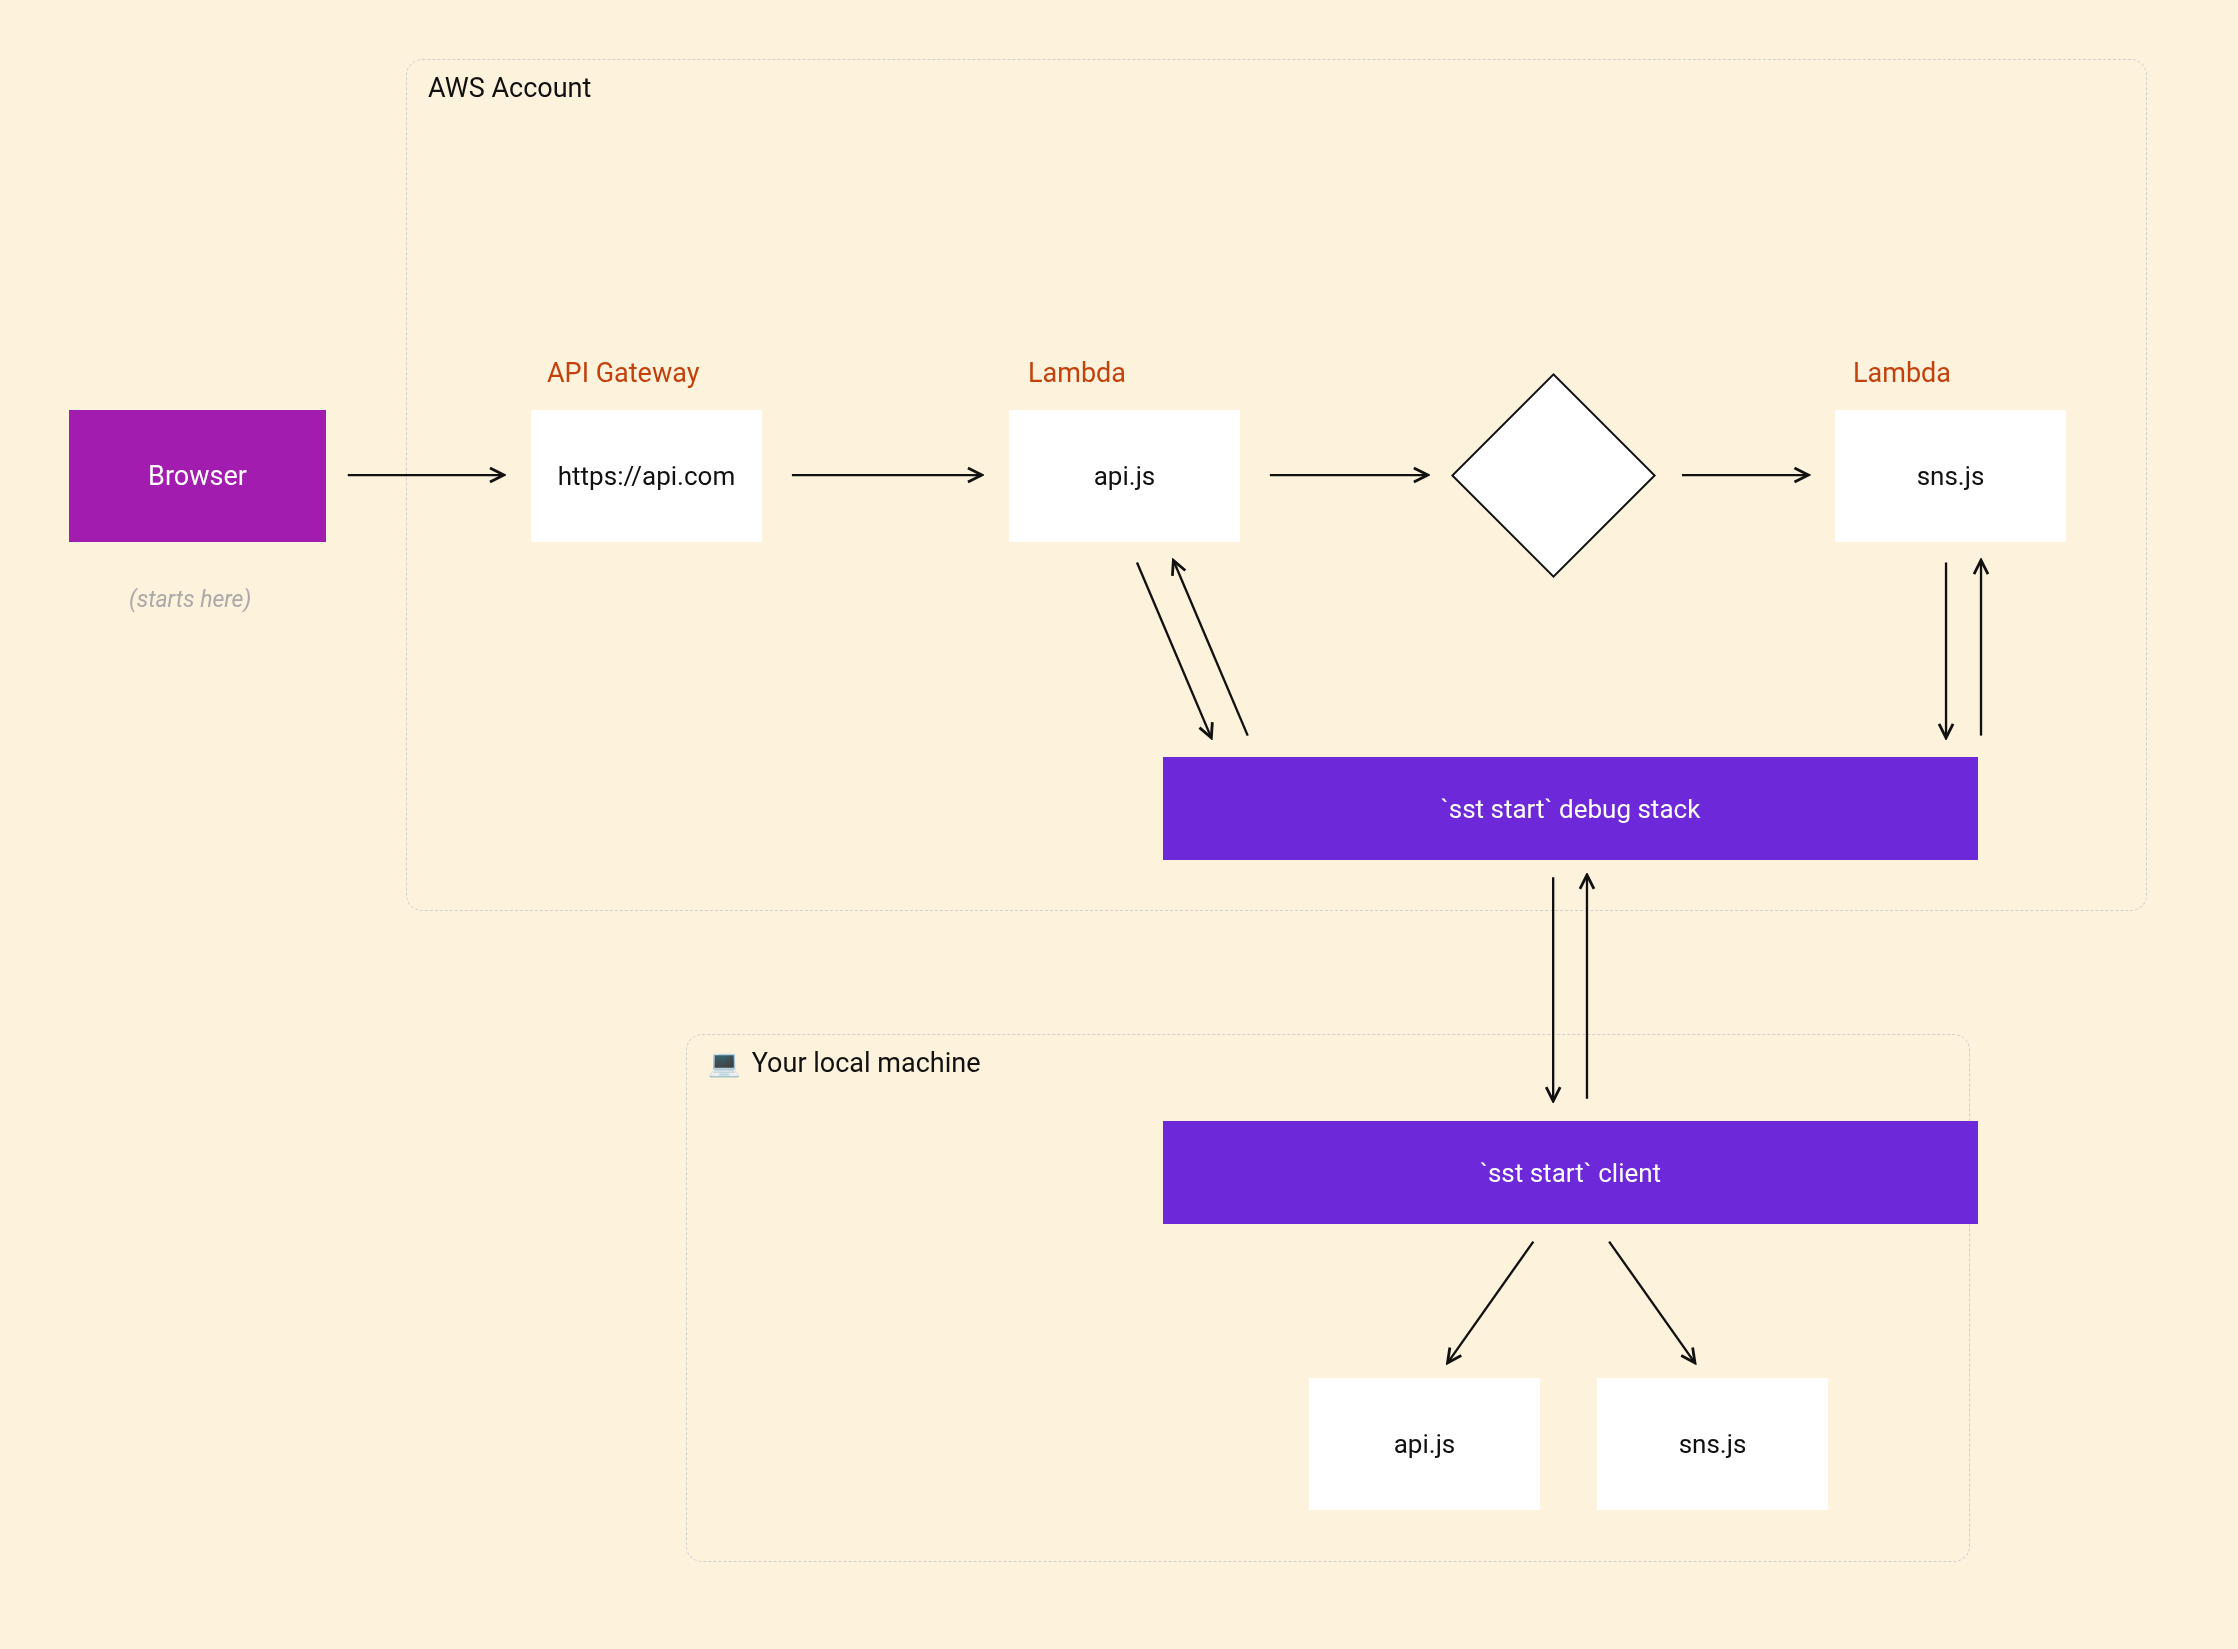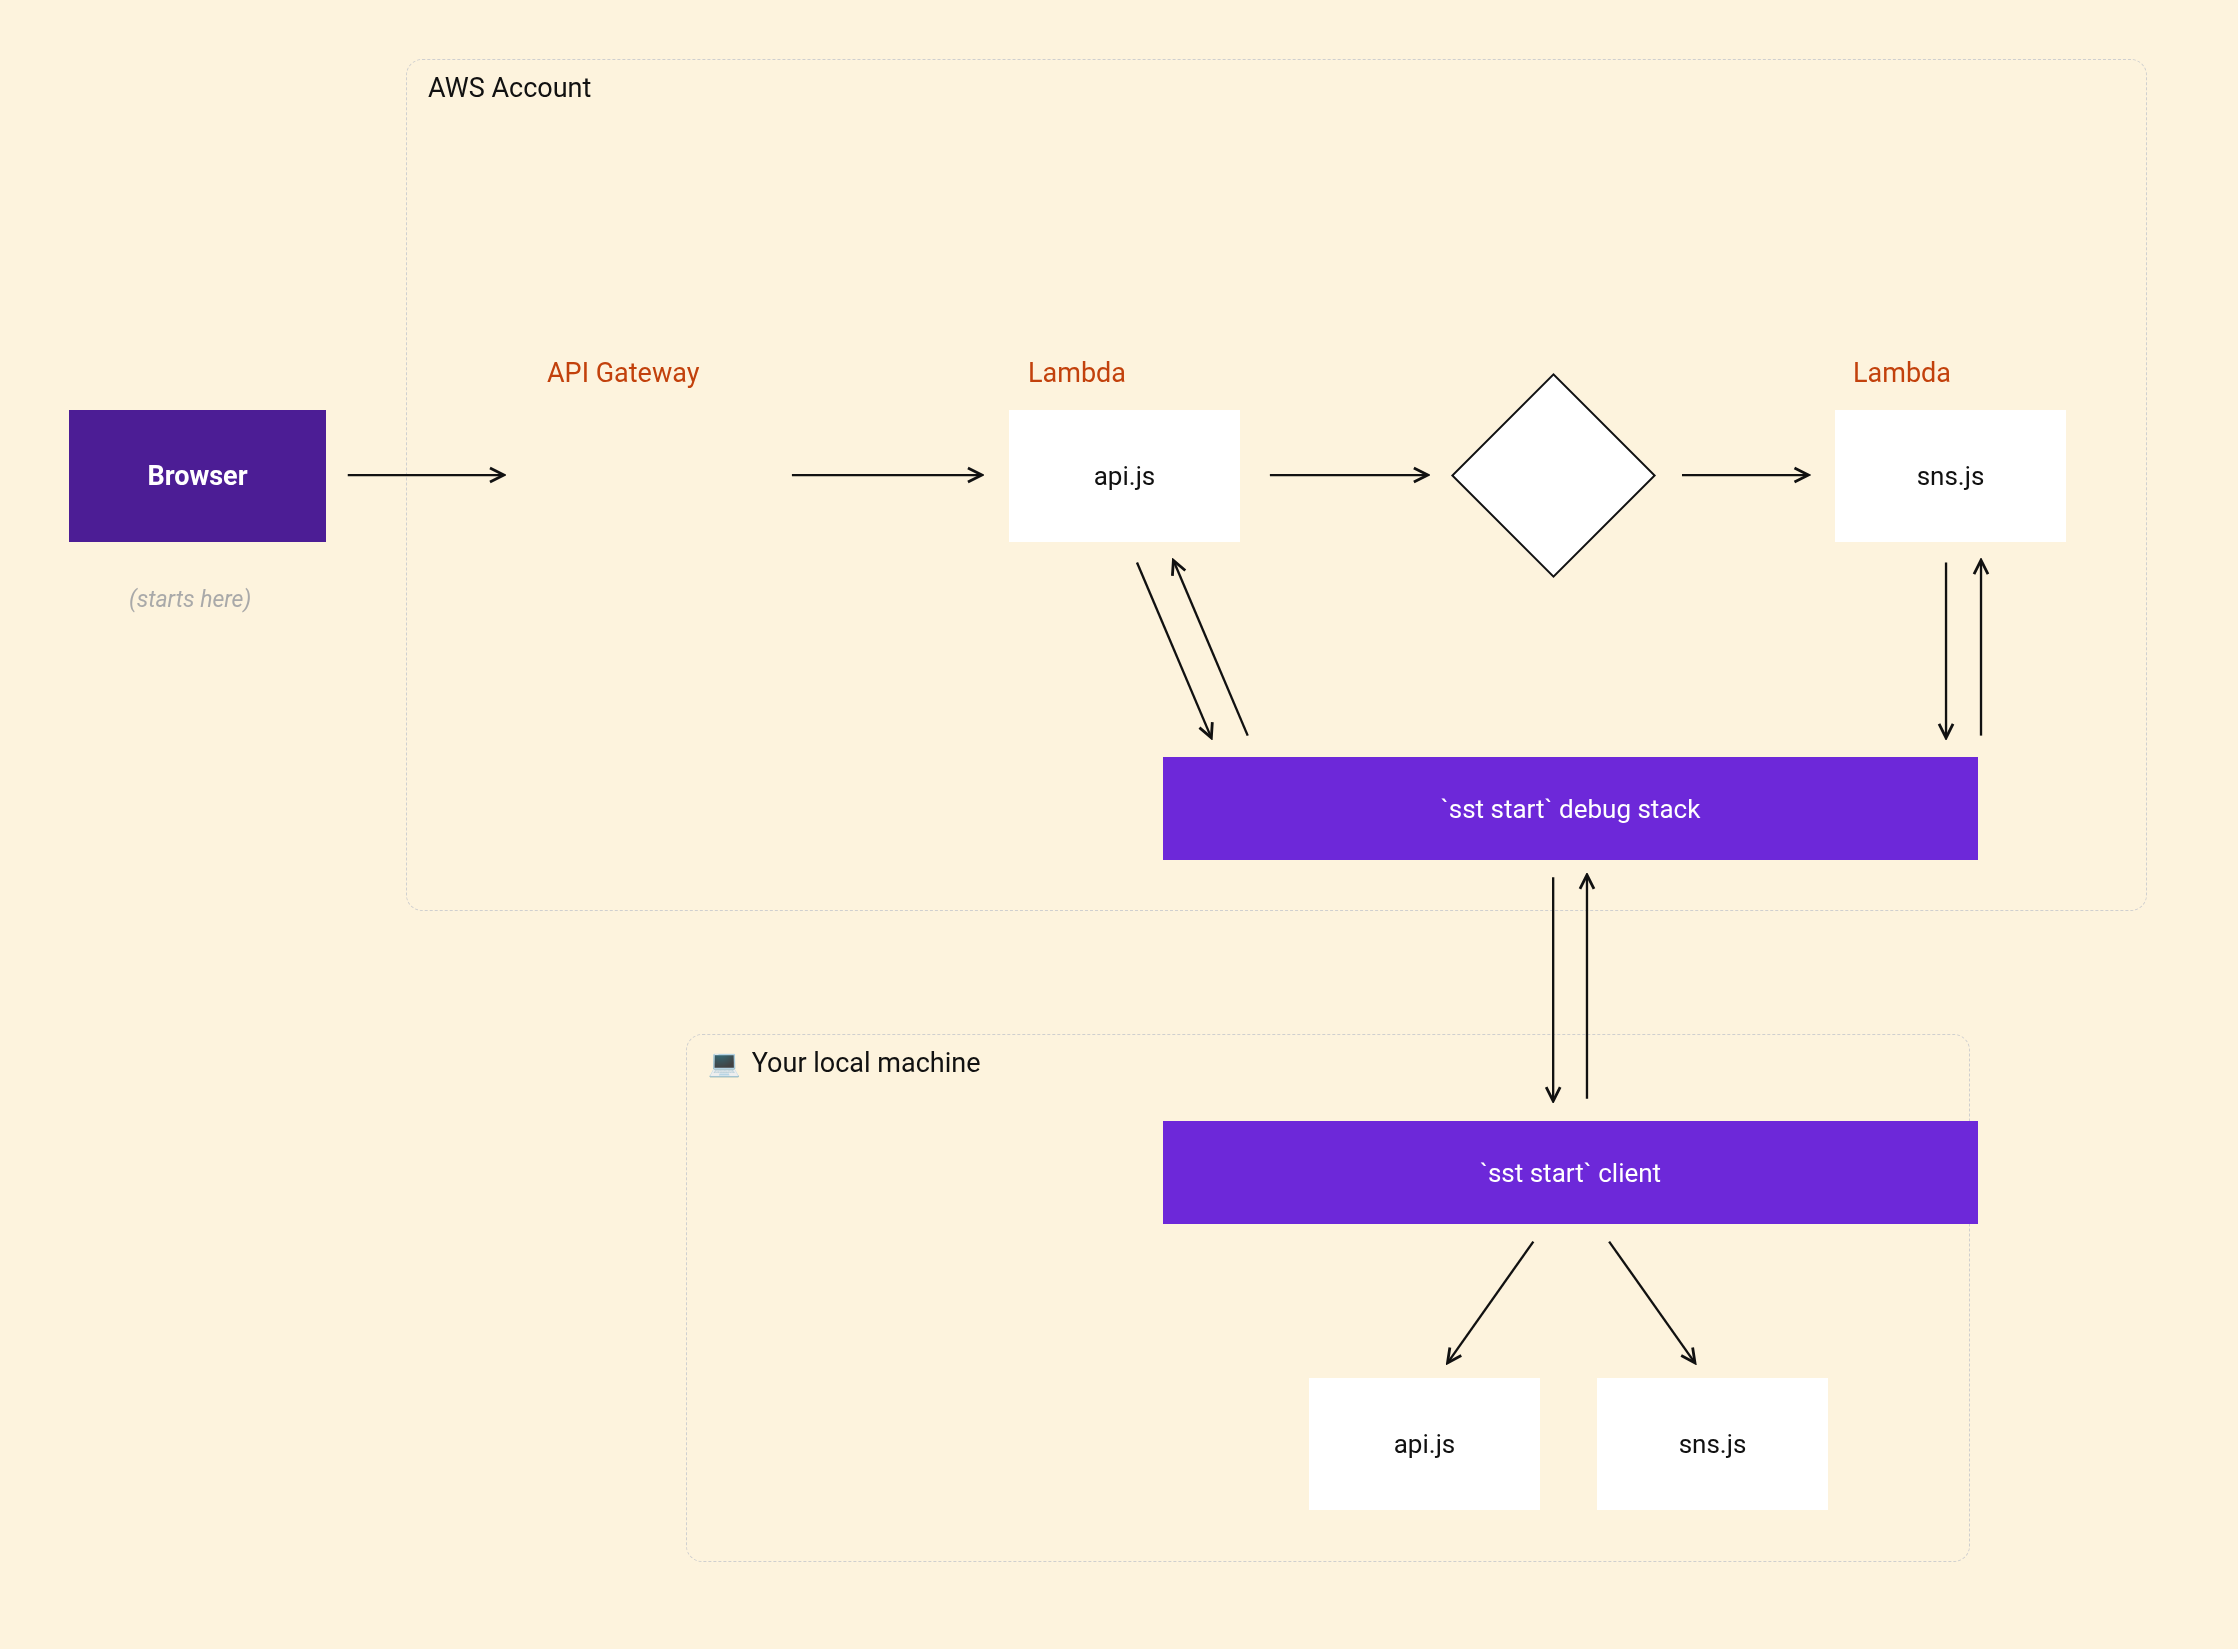--- a/index.html
+++ b/index.html
@@ -41,24 +41,23 @@
     color: #111;
     box-sizing: border-box;
   }
   .node-title {
     position: absolute;
     font-size: 27px;
     color: #c2410c;
     text-align: center;
   }
   .node.browser {
-    background: #4c1d95;
+    background: #a21caf;
     color: #ffffff;
     font-size: 27px;
-    font-weight: bold;
   }
   .subtext {
     position: absolute;
     font-size: 23px;
     color: #a9a9a9;
   }
   .node.dark {
     background: #6d28d9;
     color: #ffffff;
     font-size: 26px;
@@ -112,20 +111,23 @@
       <span>Your local machine</span>
     </div>
   </div>
 
   <div class="node browser" style="left:69px; top:410px; width:257px; height:132px;">
     <span>Browser</span>
   </div>
   <div class="subtext" style="left:129px; top:586px;font-style:italic;">(starts here)</div>
 
   <div class="node-title" style="left:547px; top:357px;">API Gateway</div>
+  <div class="node" style="left:531px; top:410px; width:231px; height:132px;">
+    <span>https://api.com</span>
+  </div>
 
   <div class="node-title" style="left:1028px; top:357px;">Lambda</div>
   <div class="node" style="left:1009px; top:410px; width:231px; height:132px;">
     <span>api.js</span>
   </div>
 
   <div class="diamond" style="left:1481px; top:403px; width:145px; height:145px;"></div>
 
   <div class="node-title" style="left:1853px; top:357px;">Lambda</div>
   <div class="node" style="left:1835px; top:410px; width:231px; height:132px;">

